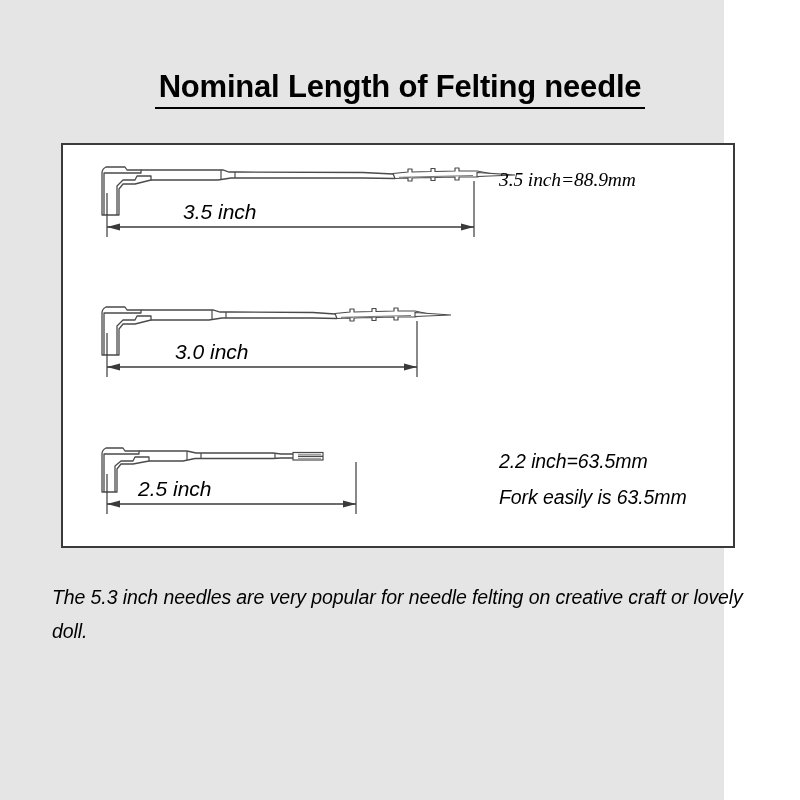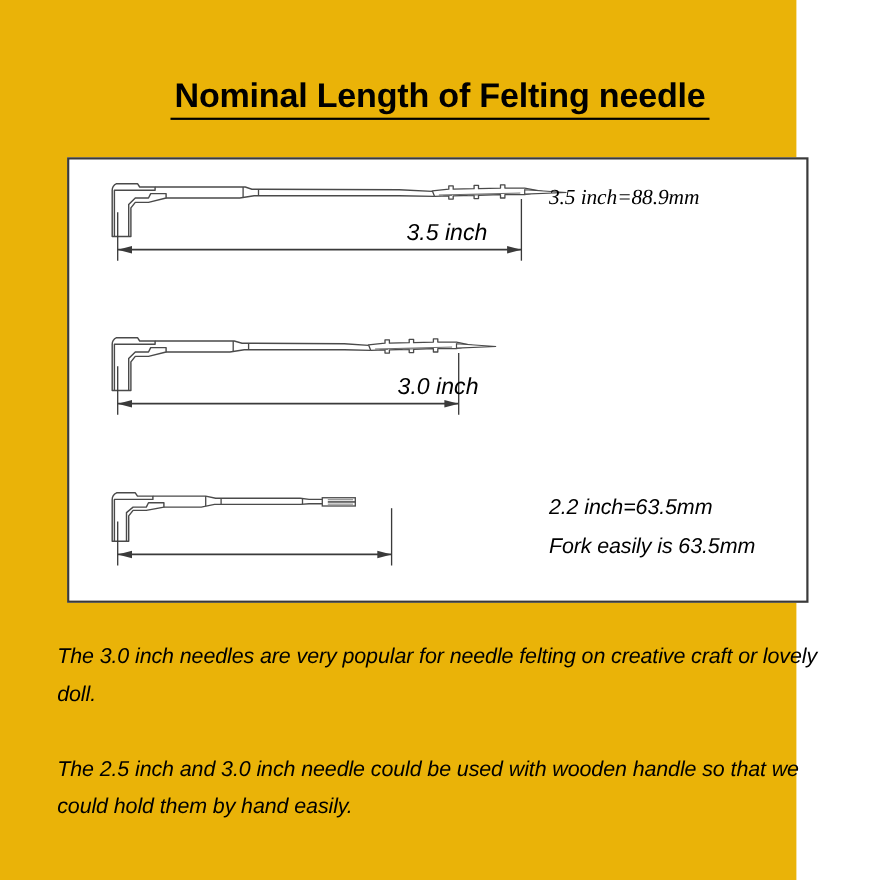--- a/index.html
+++ b/index.html
@@ -14,21 +14,21 @@
     font-family: "Liberation Sans", sans-serif;
     color: #000000;
     position: relative;
   }
 
   #page {
     position: absolute;
     left: 0; top: 0;
     width: 724px;
     height: 800px;
-    background: #eab308;
+    background: #e5e5e5;
   }
 
   
   .title-wrap {
     position: absolute;
     left: 0;
     top: 70px;
     width: 800px;
     text-align: center;
   }
@@ -79,21 +79,21 @@
   .m4 { left: 499px; top: 486px; }
 
   
   .dim-text {
     position: absolute;
     font-family: "Liberation Sans", sans-serif;
     font-style: italic;
     font-size: 21px;
     color: #000000;
     white-space: nowrap;
-    text-align: right;
+    text-align: left;
   }
 
   
   .paragraph {
     position: absolute;
     font-family: "Liberation Sans", sans-serif;
     font-style: italic;
     font-size: 19.5px;
     line-height: 34px;
     color: #000000;
@@ -196,22 +196,22 @@
         <line x1="44" y1="48" x2="44" y2="88" stroke="#3a3a3a" stroke-width="1.2"></line>
         <line x1="293" y1="36" x2="293" y2="88" stroke="#3a3a3a" stroke-width="1.2"></line>
         <line x1="44" y1="78" x2="293" y2="78" stroke="#3a3a3a" stroke-width="1.6"></line>
         <path d="M 44 78 L 57 74.6 L 57 81.4 Z" fill="#3a3a3a"></path>
         <path d="M 293 78 L 280 74.6 L 280 81.4 Z" fill="#3a3a3a"></path>
       </g>
     </svg>
 
     <div class="dim-text" style="left:120px; top:55px; width:260px;">3.5 inch</div>
     <div class="dim-text" style="left:112px; top:195px; width:260px;">3.0 inch</div>
+    <div class="dim-text" style="left:75px; top:332px; width:260px;">2.5 inch</div>
   </div>
 
   <div class="measure-label m1">3.5 inch=88.9mm</div>
   <div class="measure-label m3">2.2 inch=63.5mm</div>
   <div class="measure-label m4">Fork easily is 63.5mm</div>
 
-  <div class="paragraph p1">The 3.0 inch needles are very popular for needle felting on creative craft or lovely doll.</div>
-  <div class="paragraph p2">The 2.5 inch and 3.0 inch needle could be used with wooden handle so that we could hold them by hand easily.</div>
+  <div class="paragraph p1">The 5.3 inch needles are very popular for needle felting on creative craft or lovely doll.</div>
 
 </div>
 
 </body></html>

